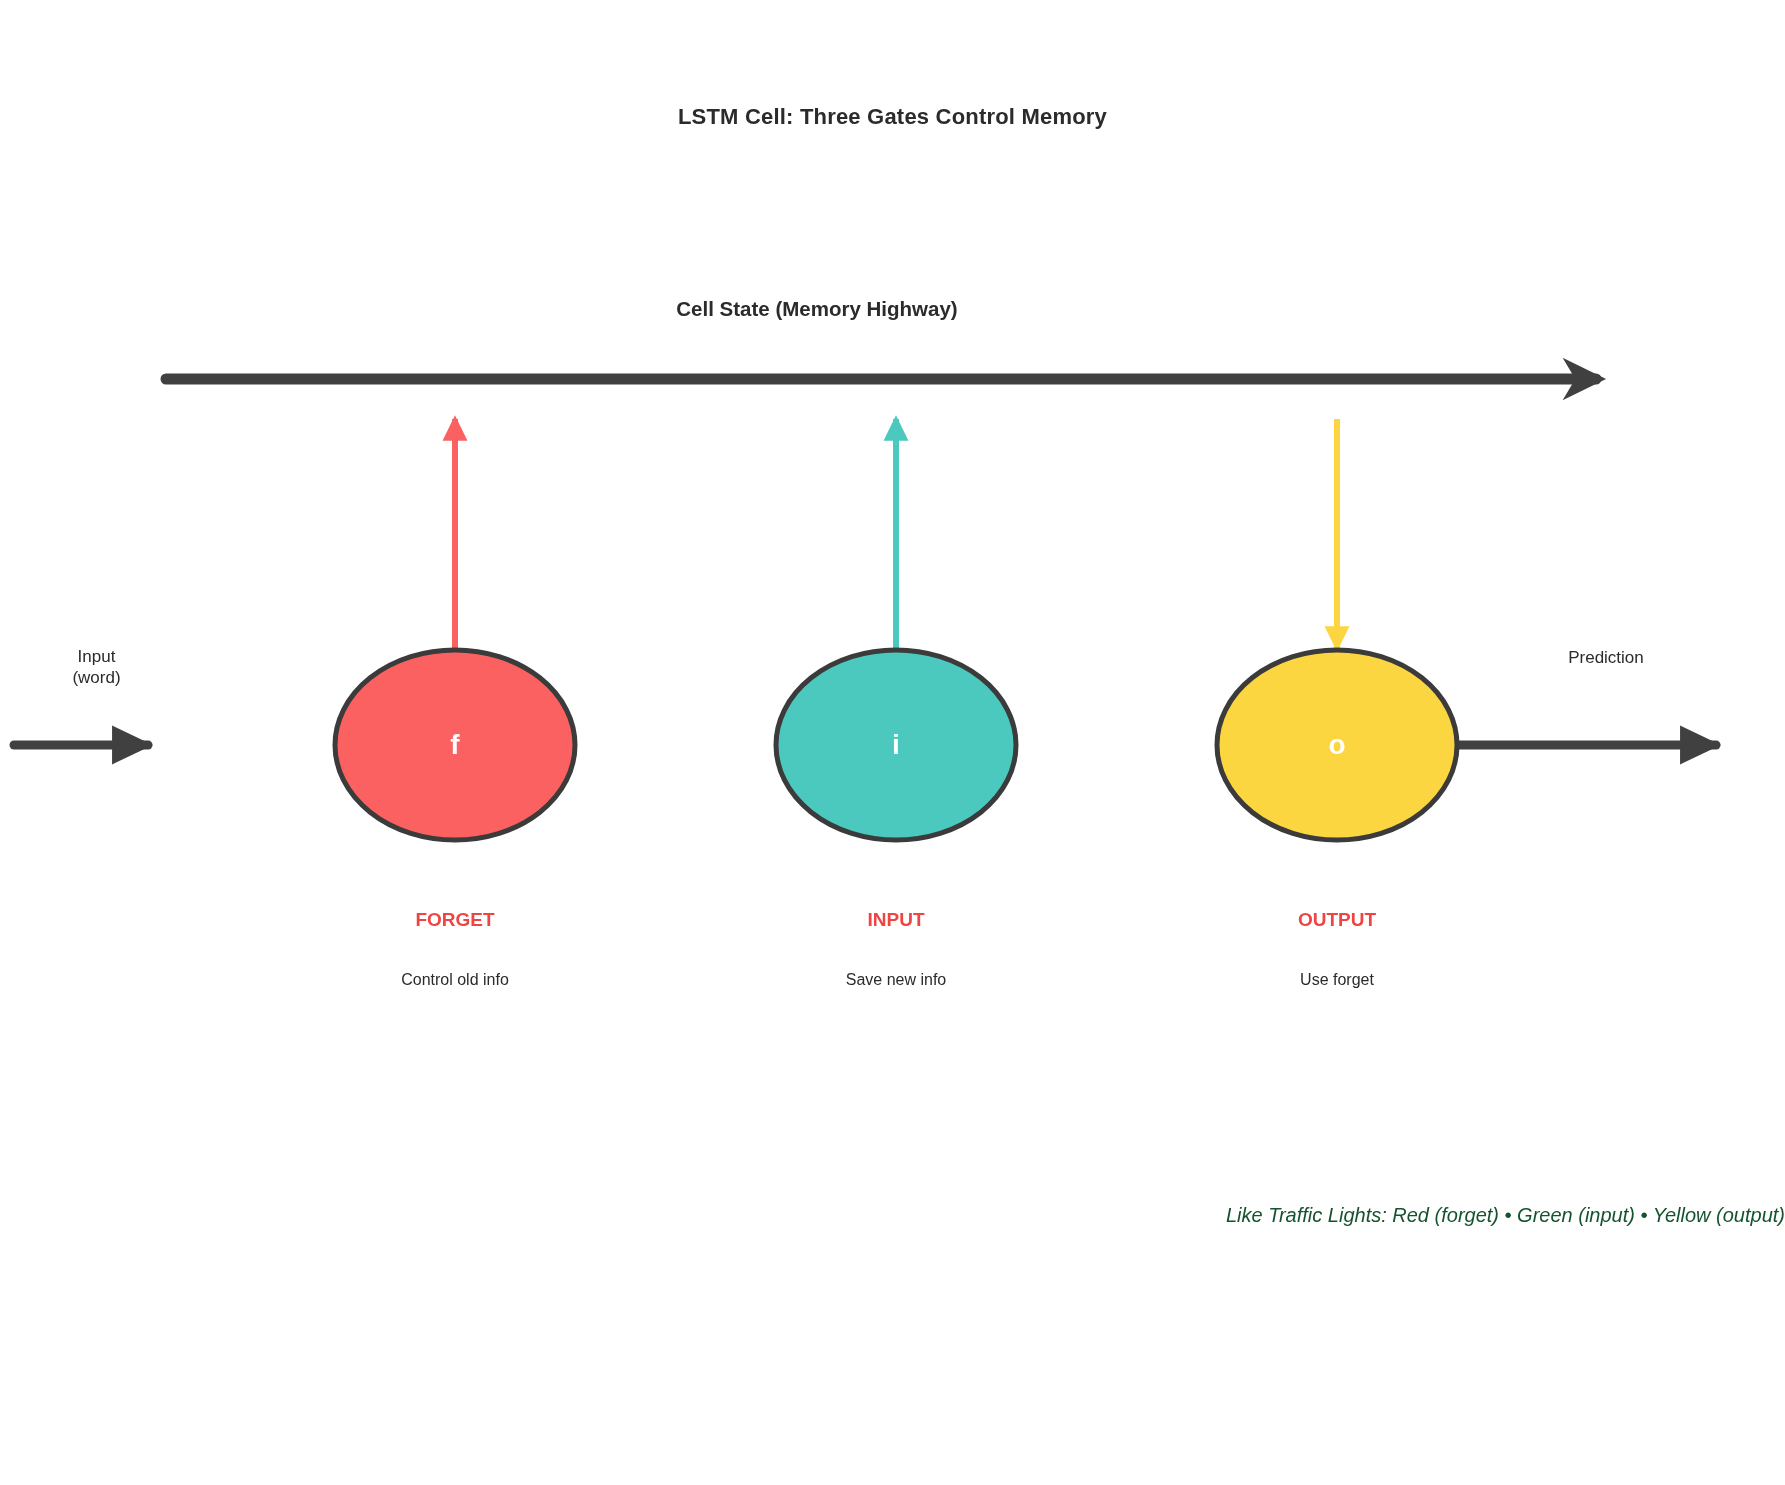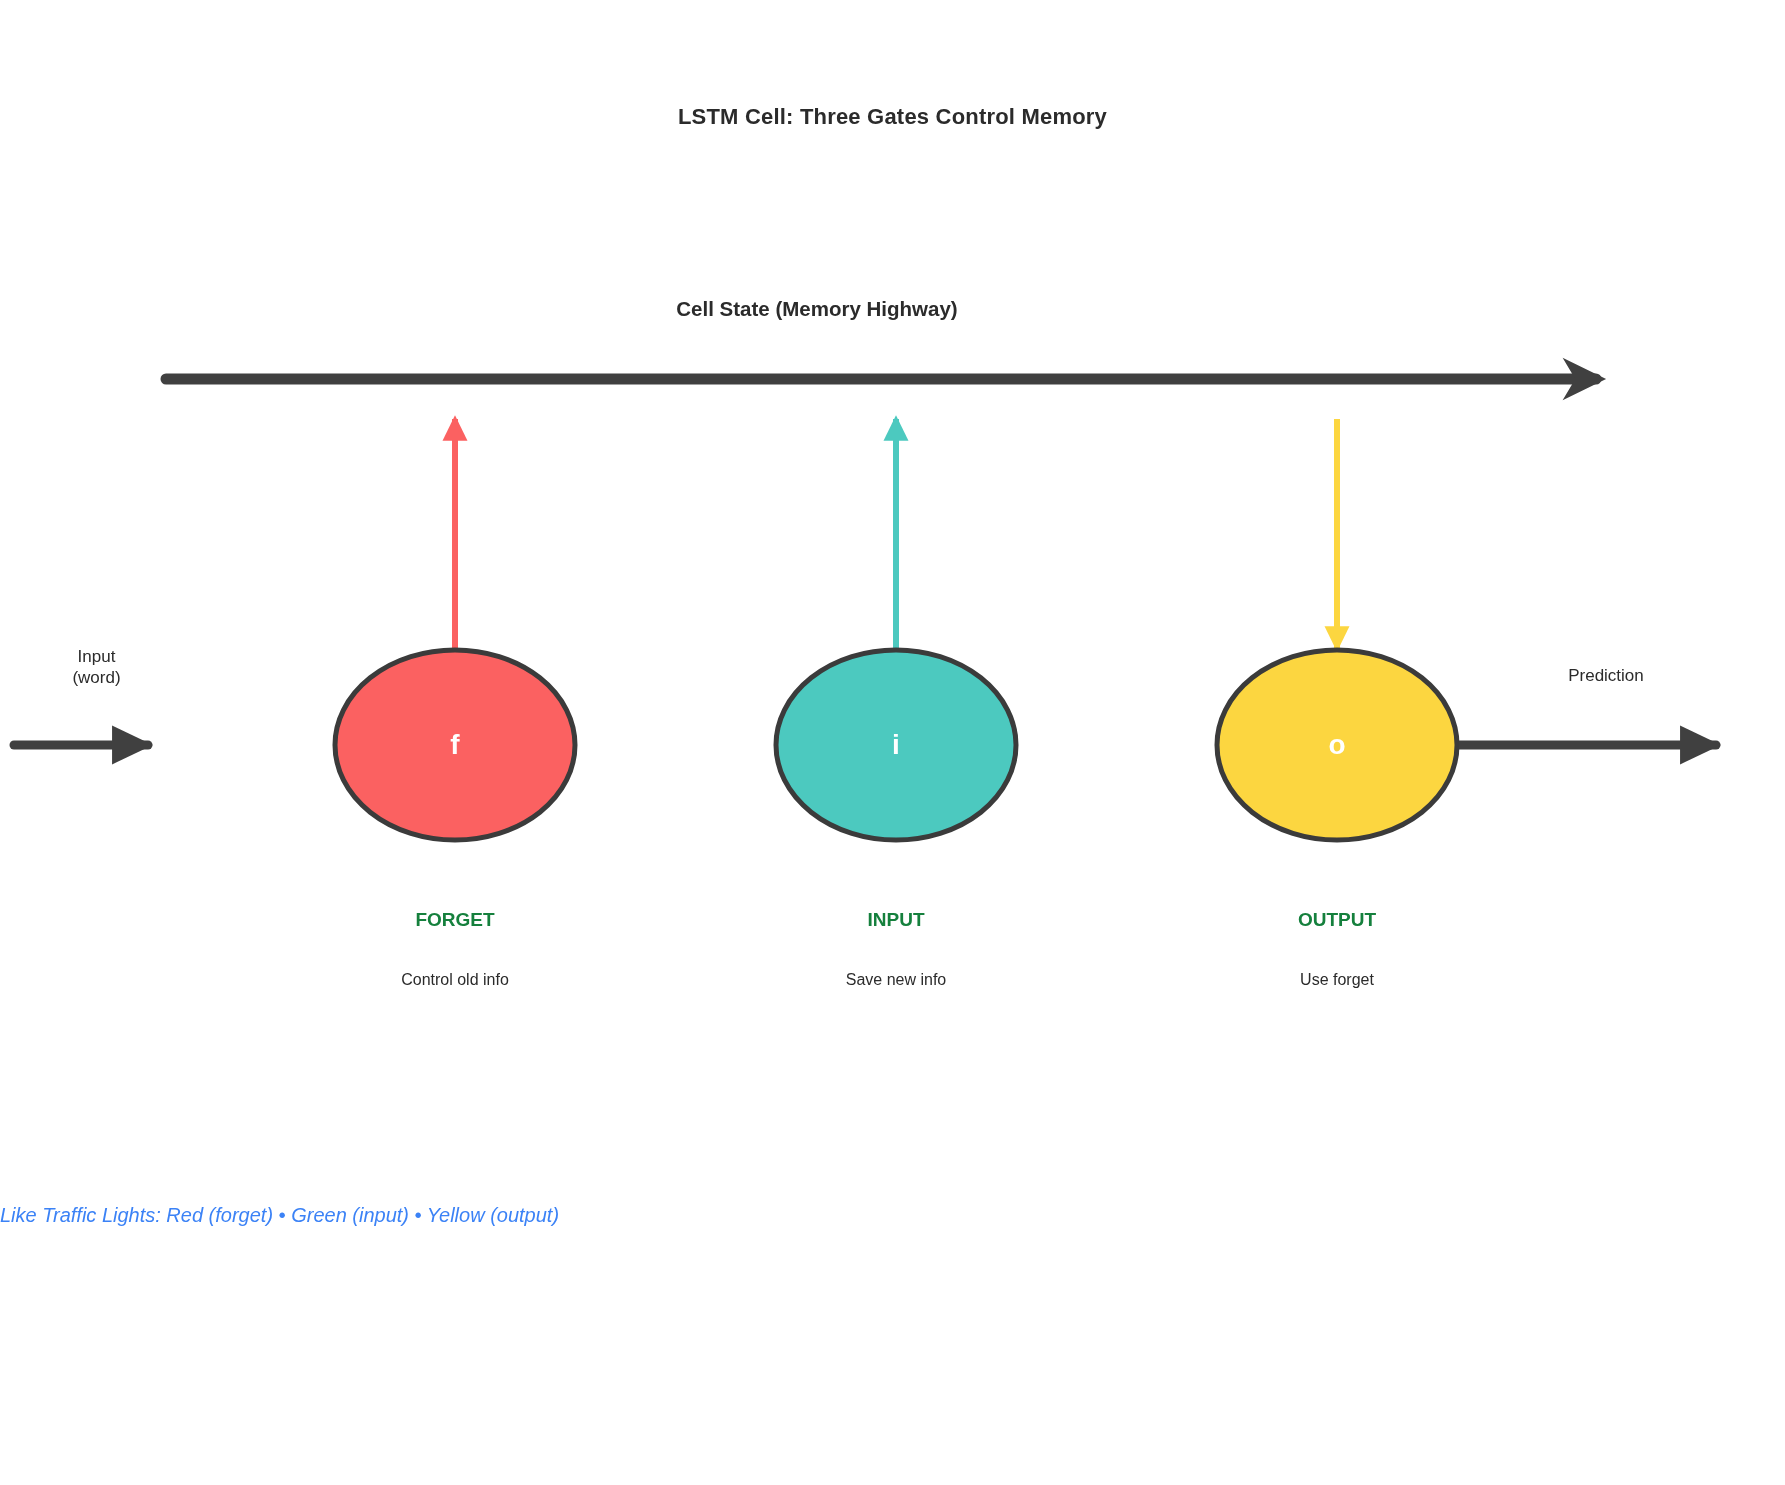--- a/index.html
+++ b/index.html
@@ -47,54 +47,54 @@
   #input-label {
     left: 0;
     width: 193px;
     top: 646px;
     text-align: center;
     font-size: 17px;
   }
   #prediction-label {
     left: 1502px;
     width: 208px;
-    top: 665px;
+    top: 647px;
     text-align: center;
     font-size: 17px;
   }
   .gate-name {
     position: absolute;
     top: 909px;
     text-align: center;
     font-size: 19px;
     font-weight: bold;
-    color: #15803d;
+    color: #ef4444;
   }
   .gate-desc {
     position: absolute;
     top: 971px;
     text-align: center;
     font-size: 16px;
     color: #2b2b2b;
   }
   .gate-letter {
     position: absolute;
     text-align: center;
     font-size: 28px;
     font-weight: bold;
     color: #ffffff;
   }
   #footnote {
     left: 0;
     width: 1785px;
     top: 1203px;
-    text-align: left;
+    text-align: right;
     font-size: 20px;
     font-style: italic;
-    color: #3b82f6;
+    color: #14532d;
   }
 </style>
 </head>
 <body>
 
 <svg id="canvas" viewBox="0 0 1785 1485">
   <defs>
     <marker id="arrow-dark" viewBox="0 0 10 10" refX="7.2" refY="5" markerWidth="4.6" markerHeight="4.6" orient="auto-start-reverse">
       <path d="M 0.6 0.8 L 9.2 5 L 0.6 9.2 L 3.1 5 Z" fill="#404040"></path>
     </marker>

